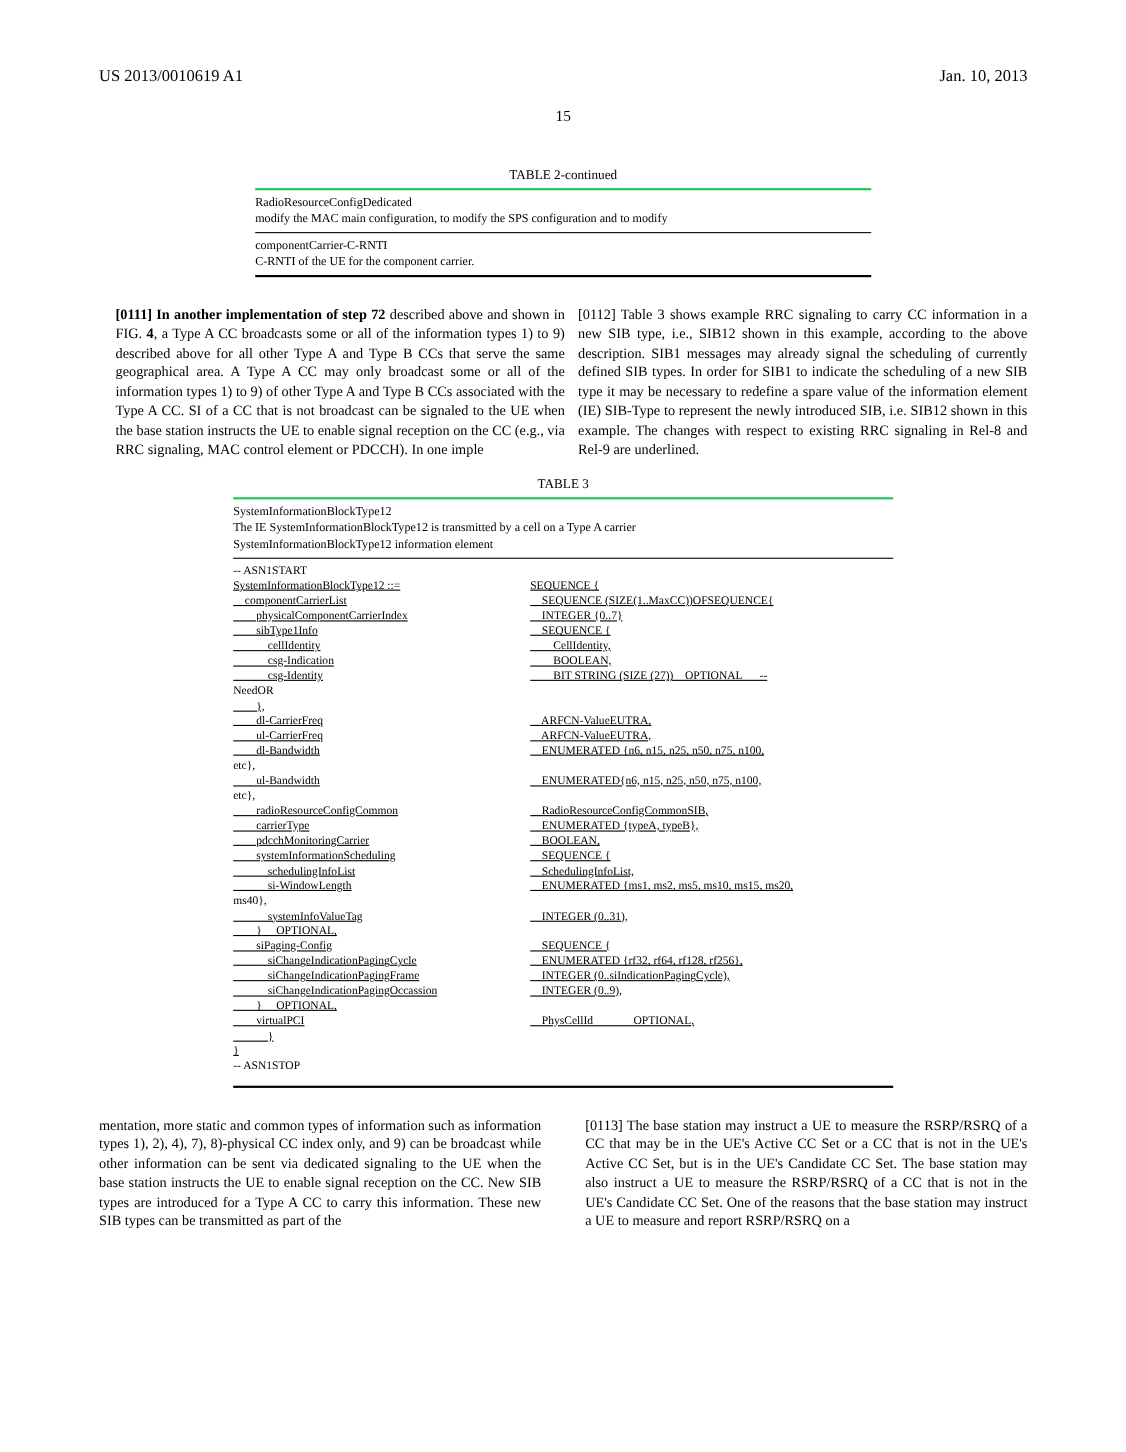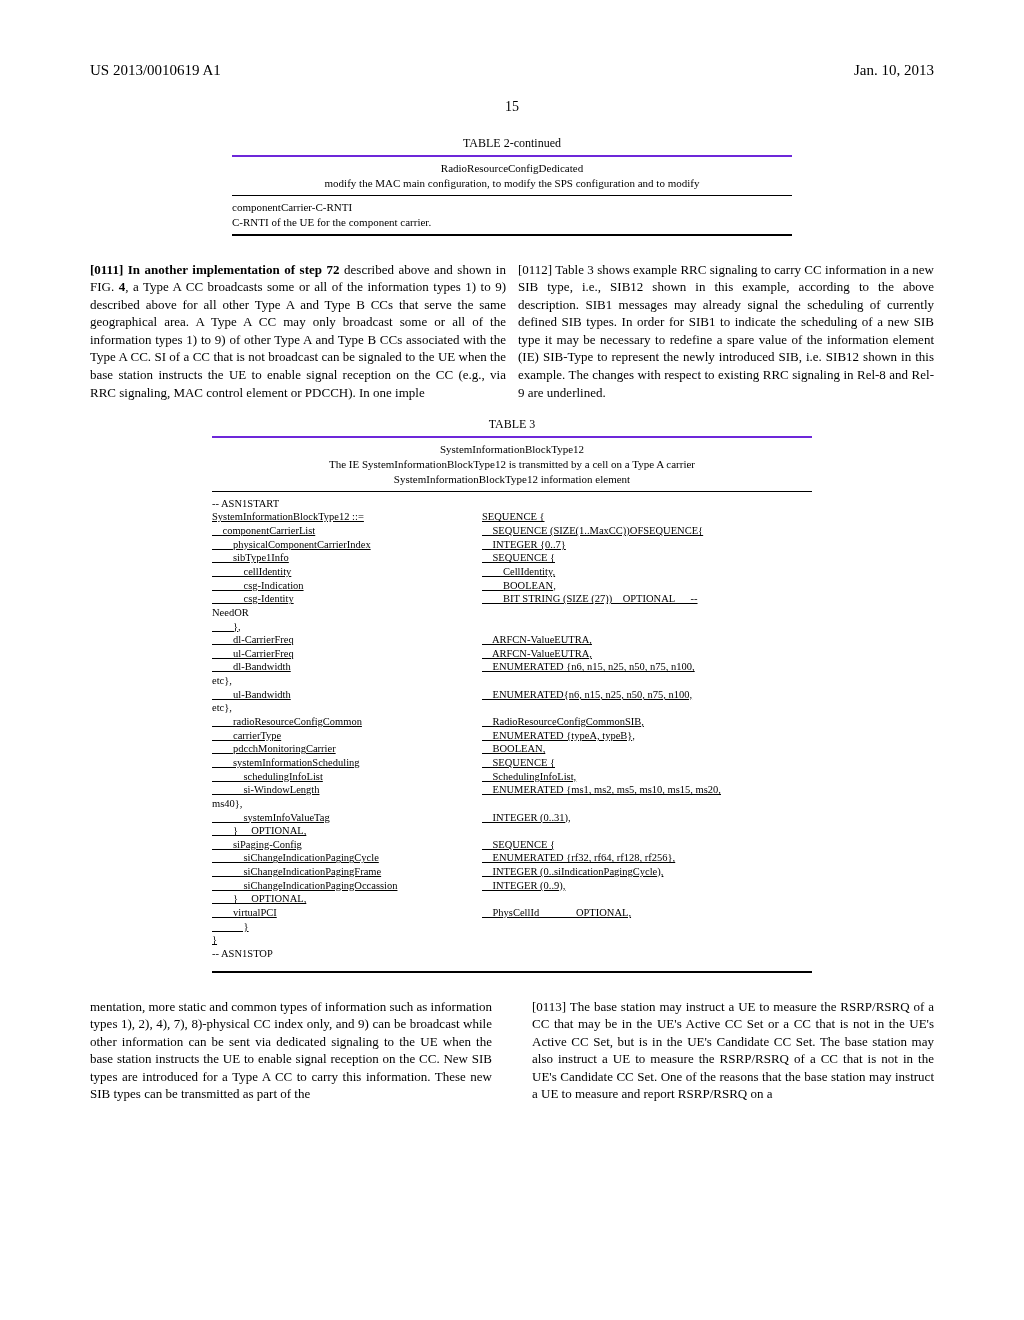--- a/index.html
+++ b/index.html
@@ -16,39 +16,39 @@
   .header {
     display: flex;
     justify-content: space-between;
     margin-bottom: 18px;
     font-size: 15px;
     text-align: center;
   }
   .page-number {
     text-align: center;
     font-size: 14px;
-    margin-bottom: 18px;
+    margin-bottom: 34px;
   }
   .table-block {
     width: 560px;
     margin: 0 auto 25px auto;
   }
   .table-block-wide {
     width: 600px;
     margin: 0 auto 25px auto;
   }
   .table-caption {
     text-align: center;
     font-size: 12px;
     margin-bottom: 4px;
   }
   .table-header-text {
-    text-align: center;
+    text-align: left;
     font-size: 11px;
-    border-top: 2px solid #6d28d9;
+    border-top: 2px solid #22c55e;
     border-bottom: 1px solid #000;
     padding: 4px 0;
   }
   .table-body {
     font-size: 11px;
     padding: 4px 0;
   }
   .table-footer-line {
     border-bottom: 2px solid #000;
   }
@@ -82,21 +82,21 @@
     <div>RadioResourceConfigDedicated</div>
     <div>modify the MAC main configuration, to modify the SPS configuration and to modify</div>
   </div>
   <div class="table-body">
     <div>componentCarrier-C-RNTI</div>
     <div>C-RNTI of the UE for the component carrier.</div>
   </div>
   <div class="table-footer-line"></div>
 </div>
 
-<div style="display:flex; gap:12px; margin-bottom:15px;">
+<div style="display:flex; gap:12px; margin-bottom:15px;margin-left:15px;">
   <div style="width:50%; text-align:justify;">
     <p style="margin:0;"><span class="bold">[0111]   In another implementation of step </span><span class="bold">72</span><span> described above and shown in FIG. </span><span class="bold">4</span><span>, a Type A CC broadcasts some or all of the information types 1) to 9) described above for all other Type A and Type B CCs that serve the same geographical area. A Type A CC may only broadcast some or all of the information types 1) to 9) of other Type A and Type B CCs associated with the Type A CC. SI of a CC that is not broadcast can be signaled to the UE when the base station instructs the UE to enable signal reception on the CC (e.g., via RRC signaling, MAC control element or PDCCH). In one imple</span></p>
   </div>
   <div style="width:50%; text-align:justify;">
     <p style="margin:0;">[0112]   Table 3 shows example RRC signaling to carry CC information in a new SIB type, i.e., SIB12 shown in this example, according to the above description. SIB1 messages may already signal the scheduling of currently defined SIB types. In order for SIB1 to indicate the scheduling of a new SIB type it may be necessary to redefine a spare value of the information element (IE) SIB-Type to represent the newly introduced SIB, i.e. SIB12 shown in this example. The changes with respect to existing RRC signaling in Rel-8 and Rel-9 are underlined.</p>
   </div>
 </div>
 
 <div class="table-block-wide">
   <div class="table-caption">TABLE 3</div>

